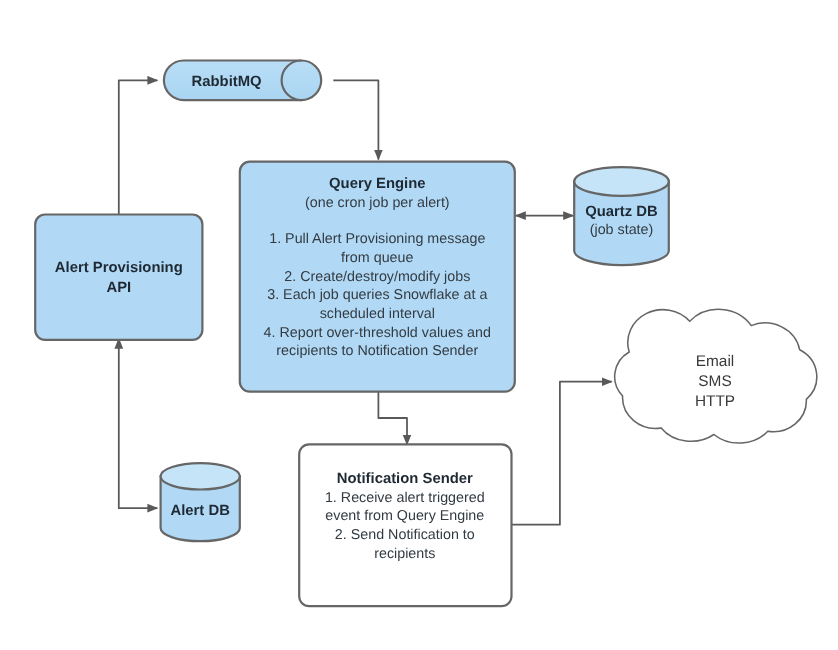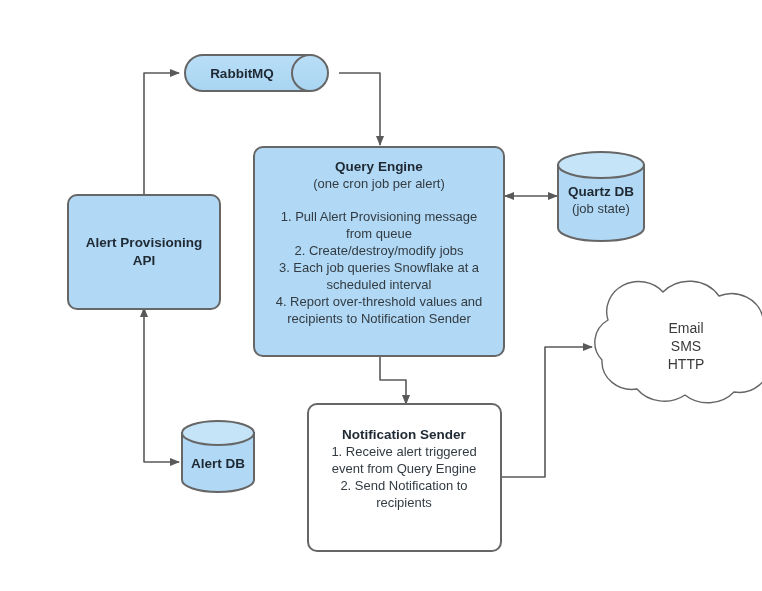--- a/index.html
+++ b/index.html
@@ -10,21 +10,20 @@
   body {
     width: 762px;
     height: 591px;
     font-family: "Liberation Sans", sans-serif;
     overflow: hidden;
   }
   #diagram-root {
     position: relative;
     width: 642px;
     height: 591px;
-    padding-left: 36px;
   }
   svg.diagram {
     display: block;
     width: 762px;
     height: 591px;
   }
   .node-fill-blue { fill: #b1d9f5; }
   .node-fill-white { fill: #ffffff; }
   .node-stroke { stroke: #666666; stroke-width: 2; }
   .node-stroke-thin { stroke: #666666; stroke-width: 1.4; }

